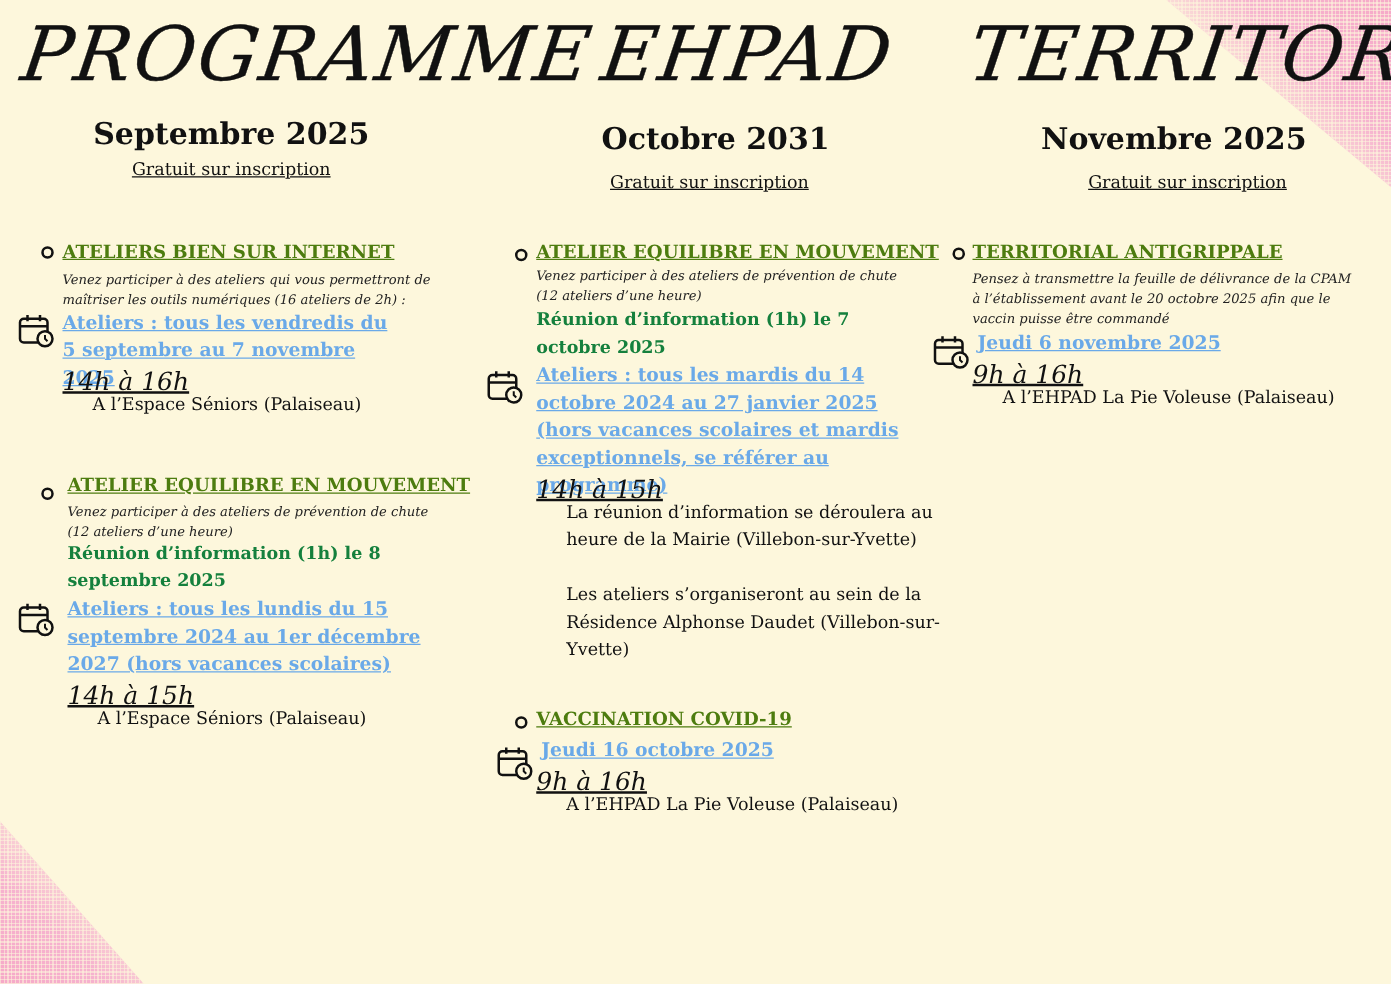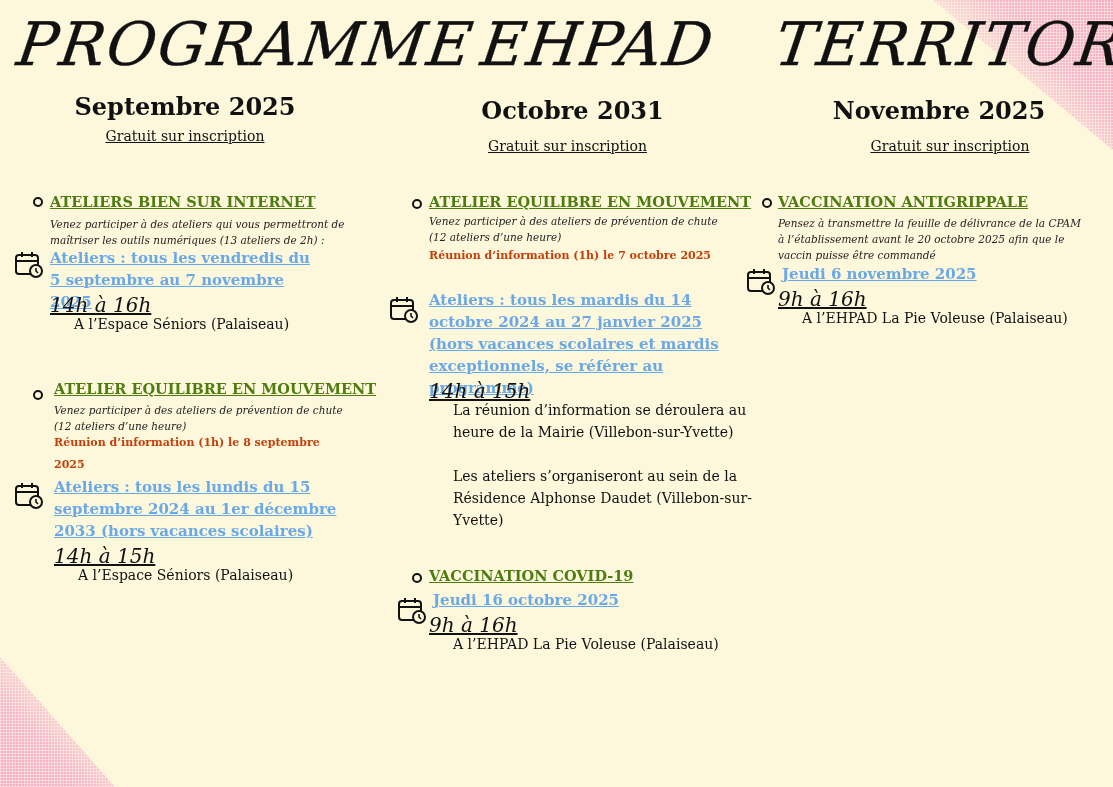--- a/index.html
+++ b/index.html
@@ -74,23 +74,23 @@
       position: absolute;
       color: #6aa9e8;
       font-weight: bold;
       font-size: 15px;
       line-height: 22px;
       text-decoration: underline;
     }
     .bold-black {
       position: absolute;
       font-weight: bold;
-      font-size: 11px;
+      font-size: 14px;
       line-height: 22px;
-      color: #c2410c;
+      color: #15803d;
     }
     .time {
       position: absolute;
       font-style: italic;
       text-decoration: underline;
       font-size: 20px;
     }
     .place {
       position: absolute;
       font-size: 14px;
@@ -109,21 +109,21 @@
 
 <div class="script" style="left:18px; top:14px;">PROGRAMME</div>
 <div class="script" style="left:482px; top:14px;">EHPAD</div>
 <div class="script" style="left:776px; top:14px;">TERRITORIAL</div>
 
 <div class="month" style="left:40px; top:92px; width:290px;">Septembre 2025</div>
 <div class="free" style="left:40px; top:128px; width:290px;">Gratuit sur inscription</div>
 
 <div class="bullet" style="left:33px; top:197px;"></div>
 <div class="evt-title" style="left:50px; top:193px;">ATELIERS BIEN SUR INTERNET</div>
-<div class="desc" style="left:50px; top:216px; width:310px;">Venez participer à des ateliers qui vous permettront de maîtriser les outils numériques (13 ateliers de 2h) :</div>
+<div class="desc" style="left:50px; top:216px; width:310px;">Venez participer à des ateliers qui vous permettront de maîtriser les outils numériques (16 ateliers de 2h) :</div>
 <svg class="cal" style="left:14px; top:251px;" viewBox="0 0 30 28">
   <rect x="2" y="4" width="22" height="19" rx="3" fill="none" stroke="#111" stroke-width="2"></rect>
   <line x1="2" y1="10" x2="24" y2="10" stroke="#111" stroke-width="2"></line>
   <line x1="8" y1="1" x2="8" y2="6" stroke="#111" stroke-width="2"></line>
   <line x1="18" y1="1" x2="18" y2="6" stroke="#111" stroke-width="2"></line>
   <circle cx="22" cy="20" r="6" fill="#fdf7dc" stroke="#111" stroke-width="2"></circle>
   <path d="M22 17 V20 L24 22" fill="none" stroke="#111" stroke-width="1.6"></path>
 </svg>
 <div class="blue" style="left:50px; top:247px; width:270px;">Ateliers : tous les vendredis du 5 septembre au 7 novembre 2025</div>
 <div class="time" style="left:50px; top:293px;">14h à 16h</div>
@@ -134,21 +134,21 @@
 <div class="desc" style="left:54px; top:402px; width:290px;">Venez participer à des ateliers de prévention de chute (12 ateliers d’une heure)</div>
 <div class="bold-black" style="left:54px; top:432px; width:270px;">Réunion d’information (1h) le 8 septembre 2025</div>
 <svg class="cal" style="left:14px; top:482px;" viewBox="0 0 30 28">
   <rect x="2" y="4" width="22" height="19" rx="3" fill="none" stroke="#111" stroke-width="2"></rect>
   <line x1="2" y1="10" x2="24" y2="10" stroke="#111" stroke-width="2"></line>
   <line x1="8" y1="1" x2="8" y2="6" stroke="#111" stroke-width="2"></line>
   <line x1="18" y1="1" x2="18" y2="6" stroke="#111" stroke-width="2"></line>
   <circle cx="22" cy="20" r="6" fill="#fdf7dc" stroke="#111" stroke-width="2"></circle>
   <path d="M22 17 V20 L24 22" fill="none" stroke="#111" stroke-width="1.6"></path>
 </svg>
-<div class="blue" style="left:54px; top:476px; width:300px;">Ateliers : tous les lundis du 15 septembre 2024 au 1er décembre 2033 (hors vacances scolaires)</div>
+<div class="blue" style="left:54px; top:476px; width:300px;">Ateliers : tous les lundis du 15 septembre 2024 au 1er décembre 2027 (hors vacances scolaires)</div>
 <div class="time" style="left:54px; top:544px;">14h à 15h</div>
 <div class="place" style="left:54px; top:564px;">A l’Espace Séniors (Palaiseau)</div>
 
 <div class="month" style="left:420px; top:96px; width:305px;">Octobre 2031</div>
 <div class="free" style="left:420px; top:138px; width:295px;">Gratuit sur inscription</div>
 
 <div class="bullet" style="left:412px; top:199px;"></div>
 <div class="evt-title" style="left:429px; top:193px;">ATELIER EQUILIBRE EN MOUVEMENT</div>
 <div class="desc" style="left:429px; top:213px; width:300px;">Venez participer à des ateliers de prévention de chute (12 ateliers d’une heure)</div>
 <div class="bold-black" style="left:429px; top:245px; width:300px;">Réunion d’information (1h) le 7 octobre 2025</div>
@@ -176,21 +176,21 @@
   <path d="M22 17 V20 L24 22" fill="none" stroke="#111" stroke-width="1.6"></path>
 </svg>
 <div class="blue" style="left:433px; top:589px;">Jeudi 16 octobre 2025</div>
 <div class="time" style="left:429px; top:613px;">9h à 16h</div>
 <div class="place" style="left:429px; top:633px;">A l’EHPAD La Pie Voleuse (Palaiseau)</div>
 
 <div class="month" style="left:789px; top:96px; width:300px;">Novembre 2025</div>
 <div class="free" style="left:800px; top:138px; width:300px;">Gratuit sur inscription</div>
 
 <div class="bullet" style="left:762px; top:198px;"></div>
-<div class="evt-title" style="left:778px; top:193px;">VACCINATION ANTIGRIPPALE</div>
+<div class="evt-title" style="left:778px; top:193px;">TERRITORIAL ANTIGRIPPALE</div>
 <div class="desc" style="left:778px; top:215px; width:310px;">Pensez à transmettre la feuille de délivrance de la CPAM à l’établissement avant le 20 octobre 2025 afin que le vaccin puisse être commandé</div>
 <svg class="cal" style="left:746px; top:268px;" viewBox="0 0 30 28">
   <rect x="2" y="4" width="22" height="19" rx="3" fill="none" stroke="#111" stroke-width="2"></rect>
   <line x1="2" y1="10" x2="24" y2="10" stroke="#111" stroke-width="2"></line>
   <line x1="8" y1="1" x2="8" y2="6" stroke="#111" stroke-width="2"></line>
   <line x1="18" y1="1" x2="18" y2="6" stroke="#111" stroke-width="2"></line>
   <circle cx="22" cy="20" r="6" fill="#fdf7dc" stroke="#111" stroke-width="2"></circle>
   <path d="M22 17 V20 L24 22" fill="none" stroke="#111" stroke-width="1.6"></path>
 </svg>
 <div class="blue" style="left:782px; top:263px;">Jeudi 6 novembre 2025</div>

